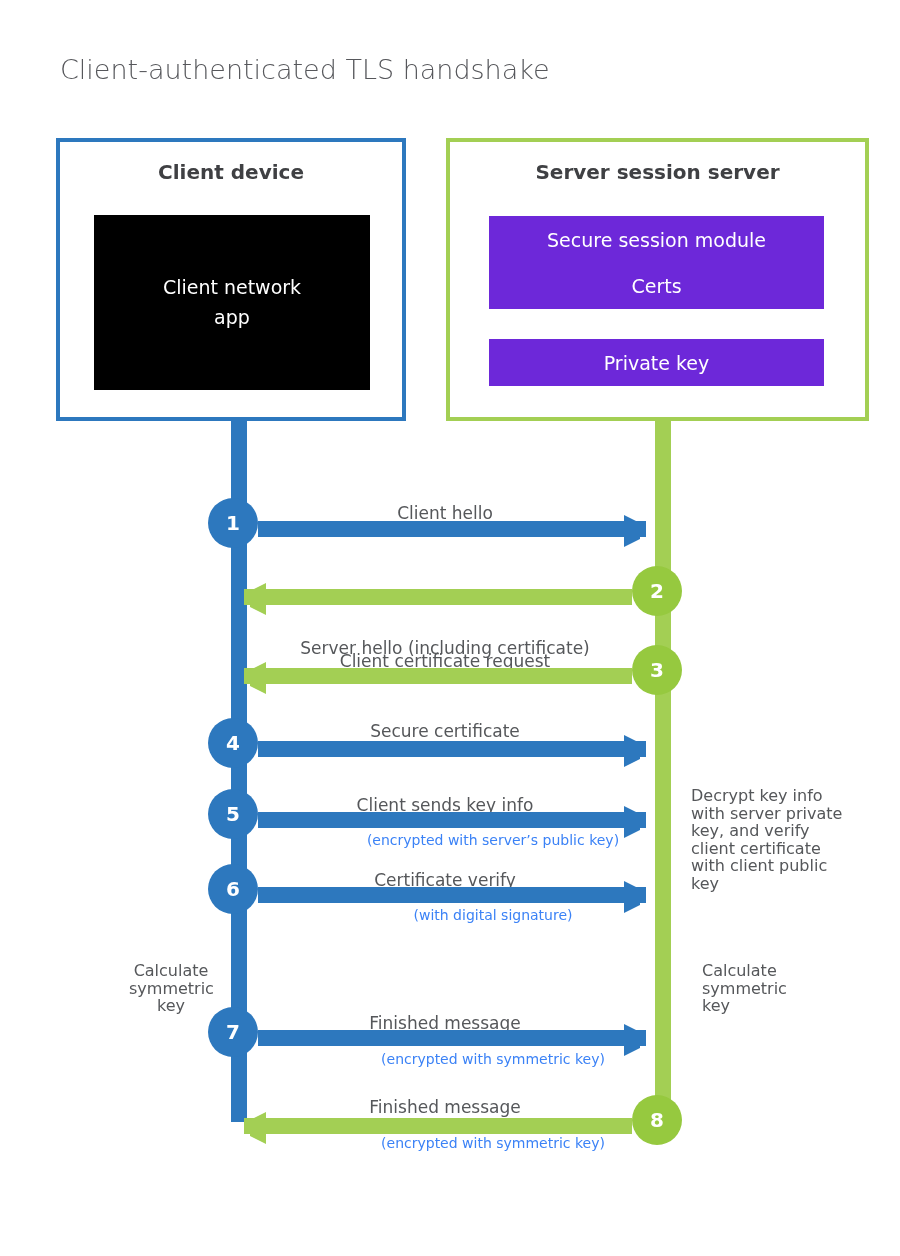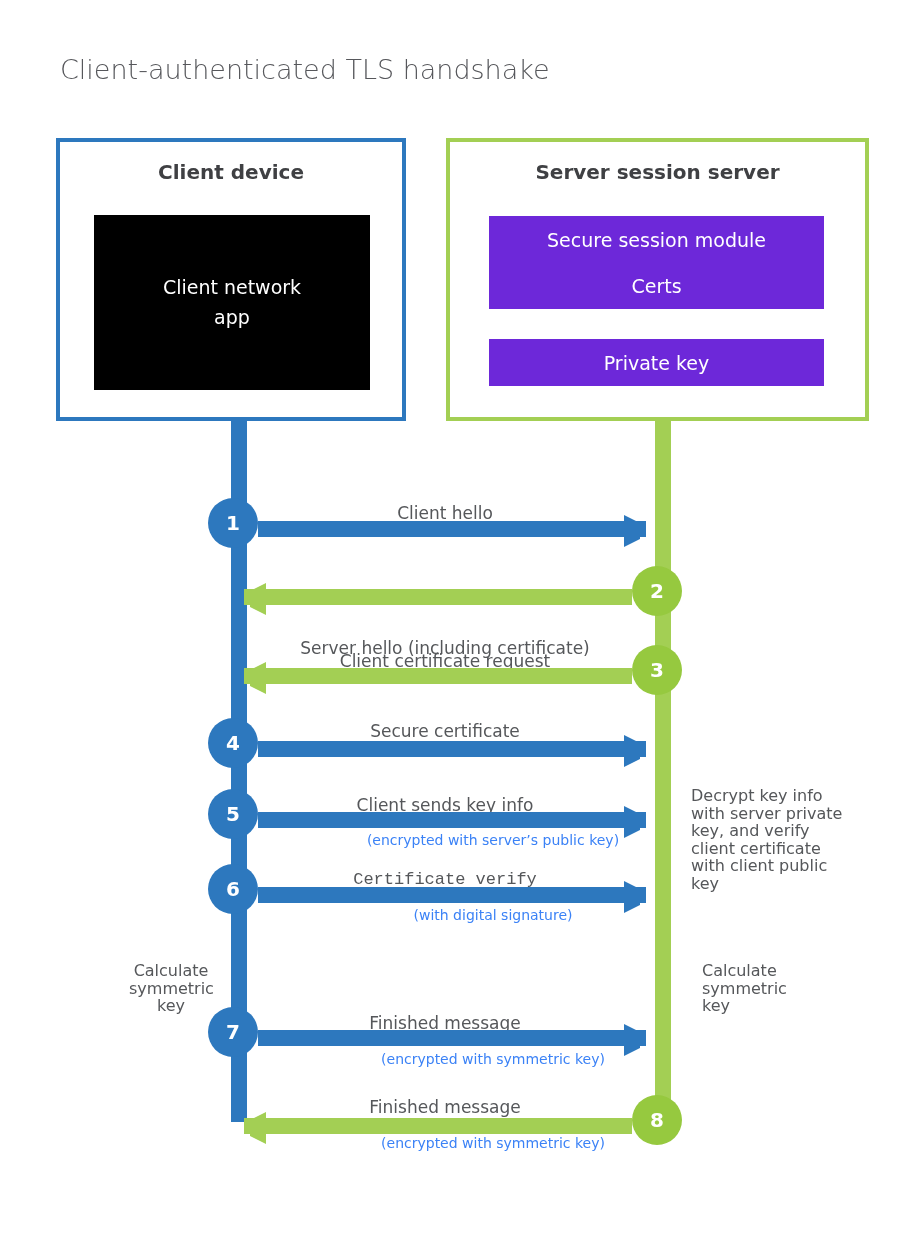--- a/index.html
+++ b/index.html
@@ -141,21 +141,21 @@
       <div class="head"></div>
     </div>
   <div class="msg-label" style="top:770px;">Client sends key info</div>
   <div class="msg-sublabel" style="top:808px;">(encrypted with server’s public key)</div>
 
   <div class="circle blue" style="left:192px; top:848px;">6</div>
   <div class="arrow right" style="top:871px;">
       <div class="shaft"></div>
       <div class="head"></div>
     </div>
-  <div class="msg-label" style="top:845px;font-family:Liberation Mono, monospace;">Certificate verify</div>
+  <div class="msg-label" style="top:845px;">Certificate verify</div>
   <div class="msg-sublabel" style="top:883px;">(with digital signature)</div>
 
   <div class="circle blue" style="left:192px; top:991px;">7</div>
   <div class="arrow right" style="top:1014px;">
       <div class="shaft"></div>
       <div class="head"></div>
     </div>
   <div class="msg-label" style="top:988px;">Finished message</div>
   <div class="msg-sublabel" style="top:1027px;">(encrypted with symmetric key)</div>
 

